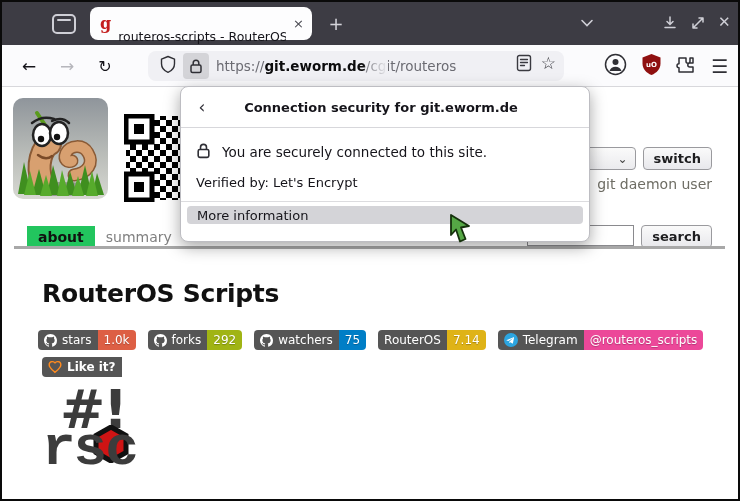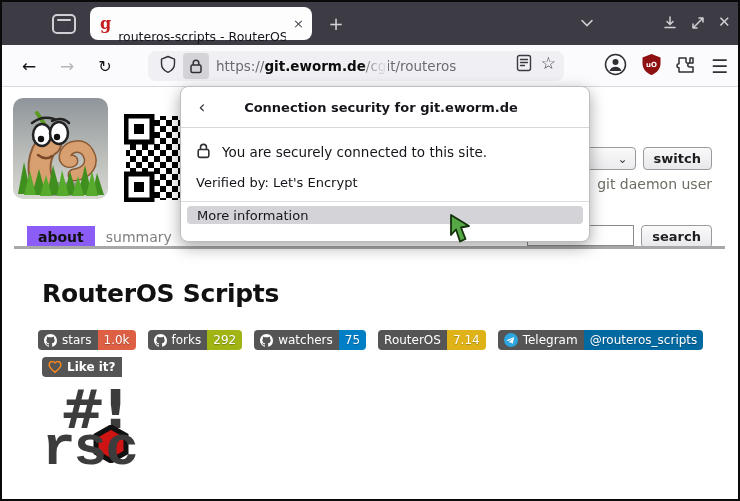--- a/index.html
+++ b/index.html
@@ -59,21 +59,21 @@
   }
   .select .chev { margin-left:auto; font-size:12px; color:#444; }
   .btn {
     height:23px; background:linear-gradient(#fafafa,#e8e8ec); border:1px solid #9a9a9e; border-radius:4px;
     font-size:13px; font-weight:700; color:#1d1d1f; padding:0 10px; display:flex; align-items:center;
     font-family:"DejaVu Sans","Liberation Sans",sans-serif;
   }
   .owner { position:absolute; top:89px; right:26px; font-size:14px; color:#6e6d64; }
   .tabsrow { position:absolute; left:25px; top:139px; display:flex; }
   .ctab { font-size:14px; padding:3px 11px 4px; color:#808080; }
-  .ctab.active { background:#8b5cf6; color:#111; font-weight:700; }
+  .ctab.active { background:#22c55e; color:#111; font-weight:700; }
   .searchrow { position:absolute; top:138px; right:26px; display:flex; gap:7px; }
   .searchbox { width:107px; height:21px; border:1px solid #8a8a8e; background:#fff; font-size:12px; padding:0 4px; }
   .tabline { position:absolute; left:12px; right:13px; top:159px; height:3px; background:#a8a8a8; }
   .h1 { position:absolute; left:40px; top:192px; font-size:25px; font-weight:700; color:#111;
     letter-spacing:-0.3px; }
   .badges1 { position:absolute; left:36px; top:243px; display:flex; gap:12px; }
   .badges2 { position:absolute; left:40px; top:270px; display:flex; gap:8px;font-weight:bold; }
   .badge { display:inline-flex; height:20px; border-radius:4px; overflow:hidden; font-size:12px; color:#fff; }
   .blabel { background:#555555; display:flex; align-items:center; gap:5px; padding:0 6px 0 6px; }
   .bval { display:flex; align-items:center; padding:0 6px; text-shadow:0 1px 1px rgba(0,0,0,.25); }
@@ -306,21 +306,21 @@
         <span class="bval" style="background-color: rgb(223, 179, 23);">7.14</span>
       </span>
       <span class="badge">
         <span class="blabel">
             <svg width="14" height="14" viewBox="0 0 16 16">
               <circle cx="8" cy="8" r="8" fill="#2ca5e0"></circle>
               <path fill="#fff" d="M3.3 7.9l7.6-3c.4-.15.7.1.58.66l-1.3 6.1c-.1.43-.37.54-.75.34l-2-1.47-.96.93c-.11.11-.2.2-.4.2l.14-2.05 3.7-3.34c.16-.14-.04-.22-.25-.08L5.1 9.05l-1.97-.62c-.43-.13-.44-.43.17-.53z"></path>
             </svg>
             <span>Telegram</span>
           </span>
-        <span class="bval" style="background-color: #0369a1;">@routeros_scripts</span>
+        <span class="bval" style="background-color: #ec4899;">@routeros_scripts</span>
       </span>
     </div>
 
     <div class="badges2">
       <span class="badge">
         <span class="blabel">
             <svg width="14" height="13" viewBox="0 0 24 22">
               <path d="M12 19.35l-1.45-1.32C5.4 13.36 2 10.28 2 6.5 2 3.42 4.42 1 7.5 1c1.74 0 3.41.81 4.5 2.09C13.09 1.81 14.76 1 16.5 1 19.58 1 22 3.42 22 6.5c0 3.78-3.4 6.86-8.55 11.54L12 19.35z" fill="none" stroke-width="2.4" stroke="#fe8a1e"></path>
             </svg>
             <span>Like it?</span>

